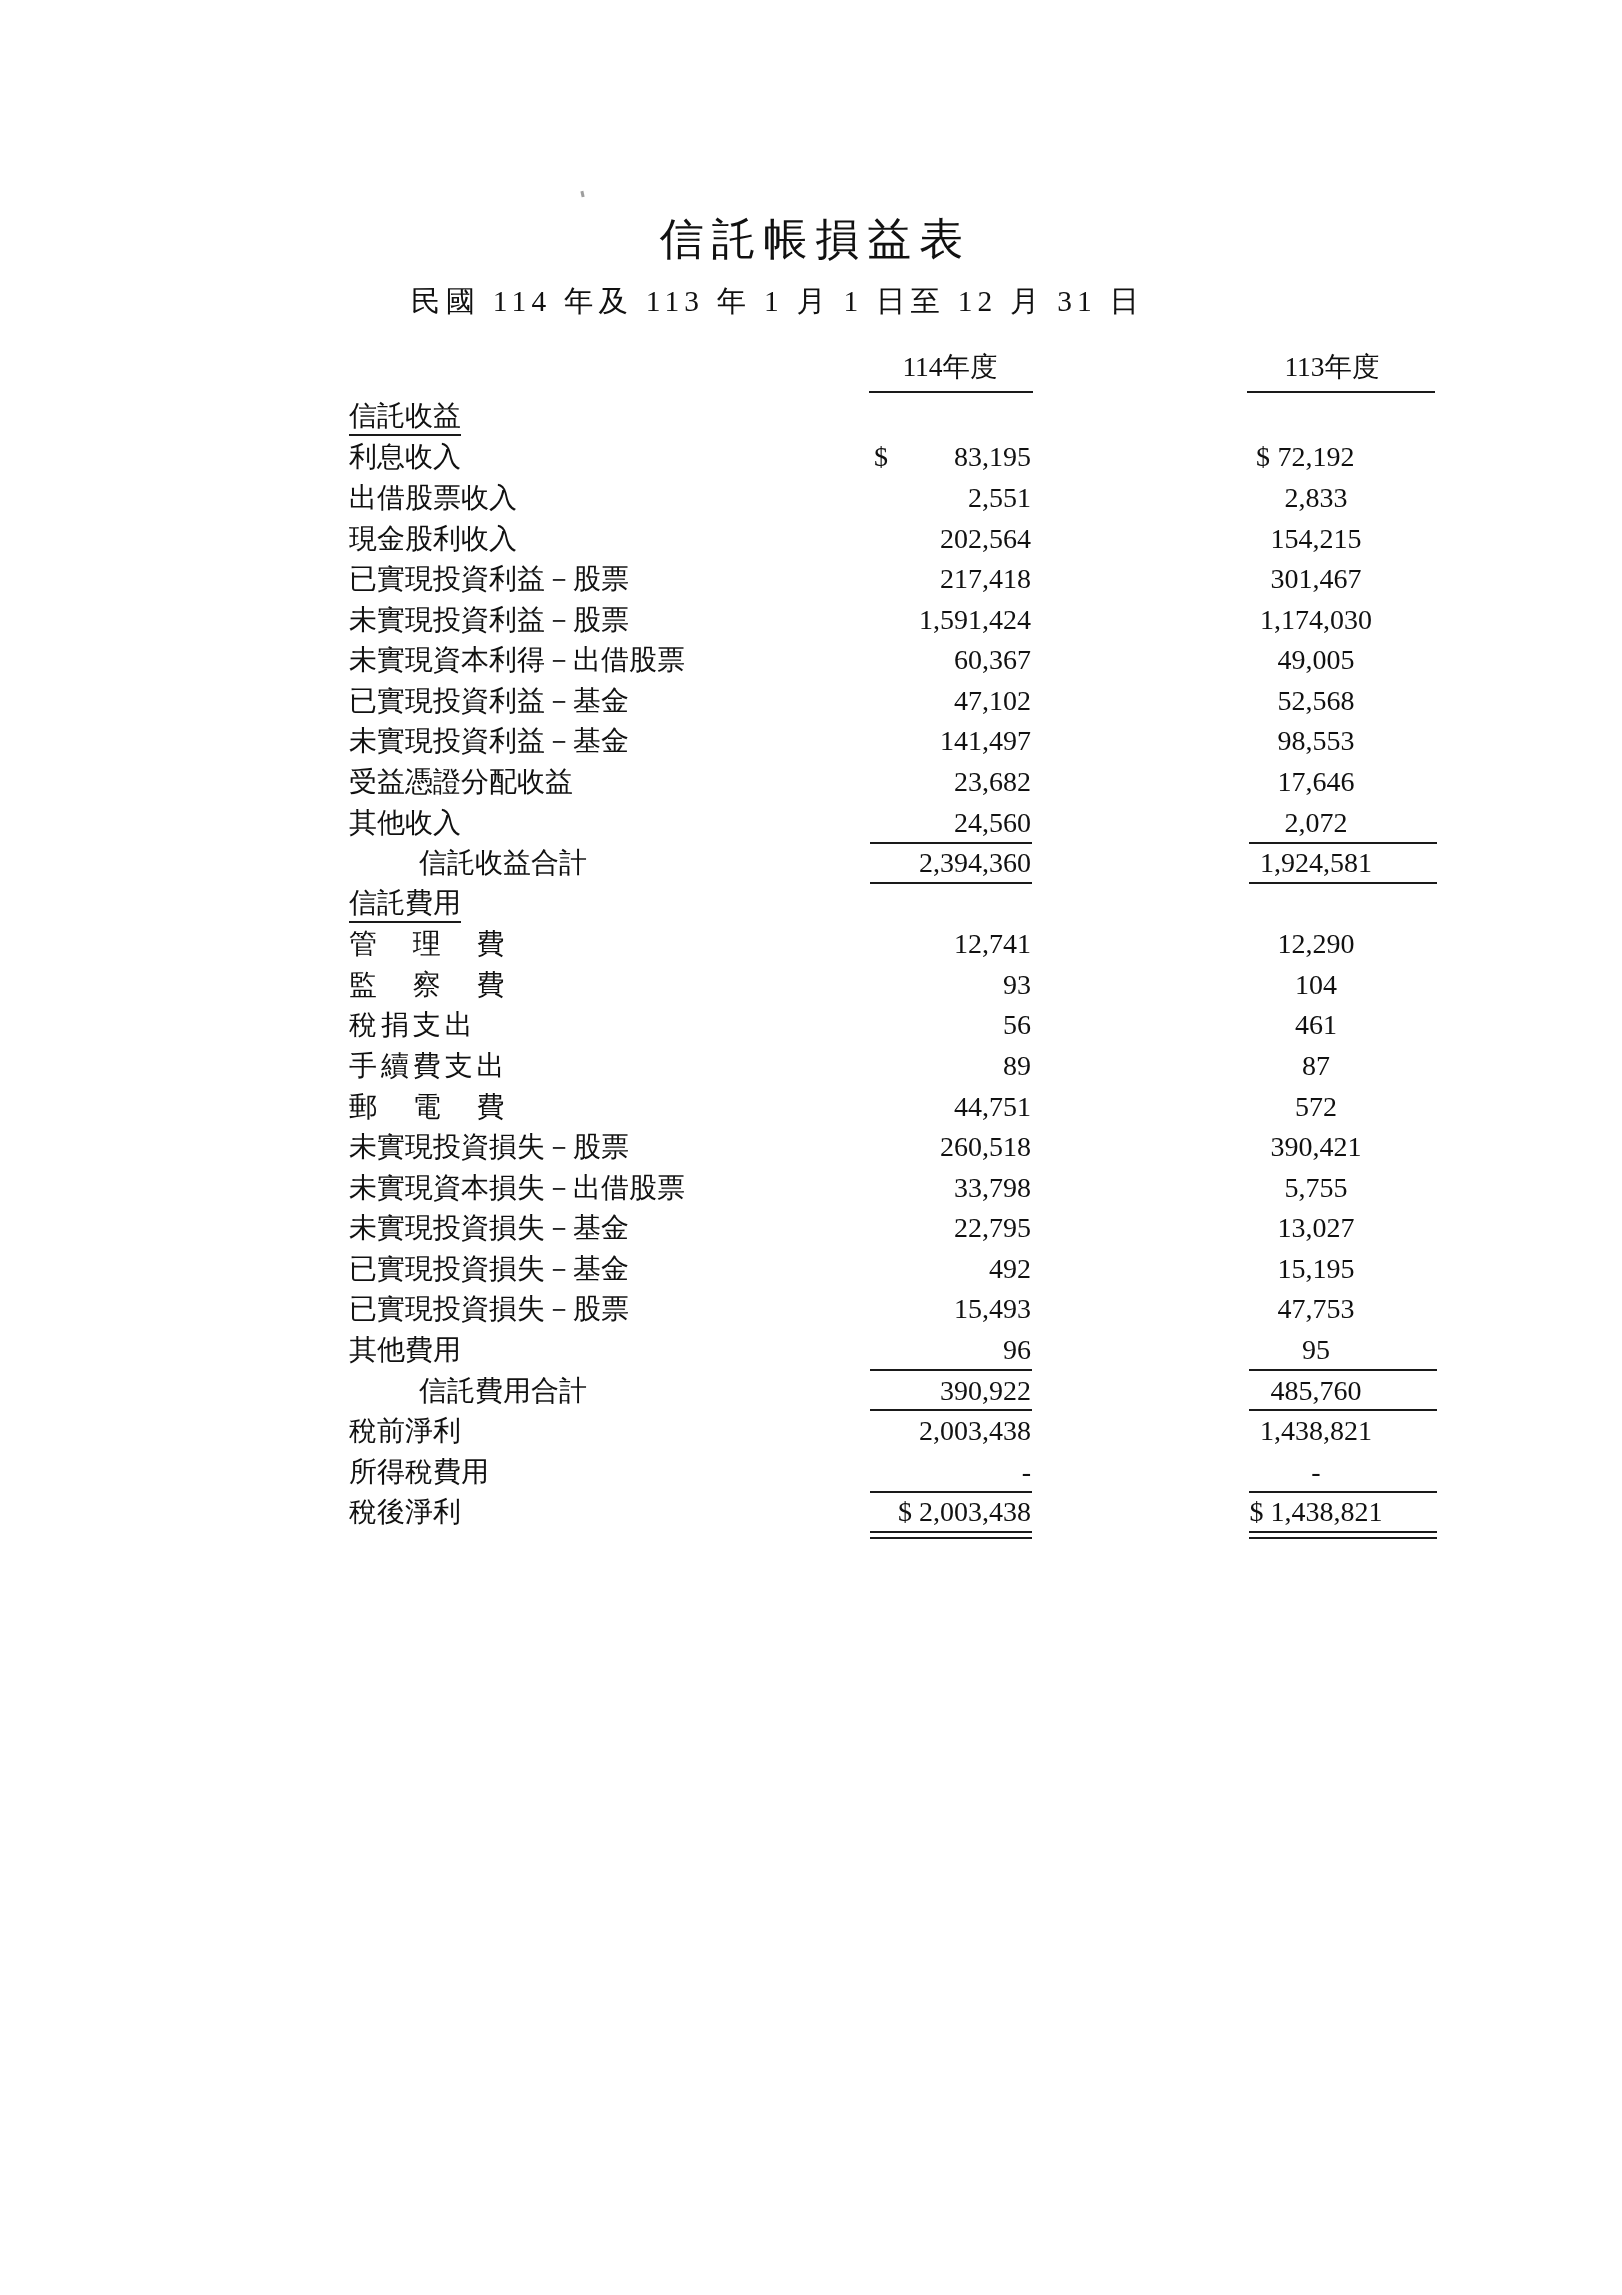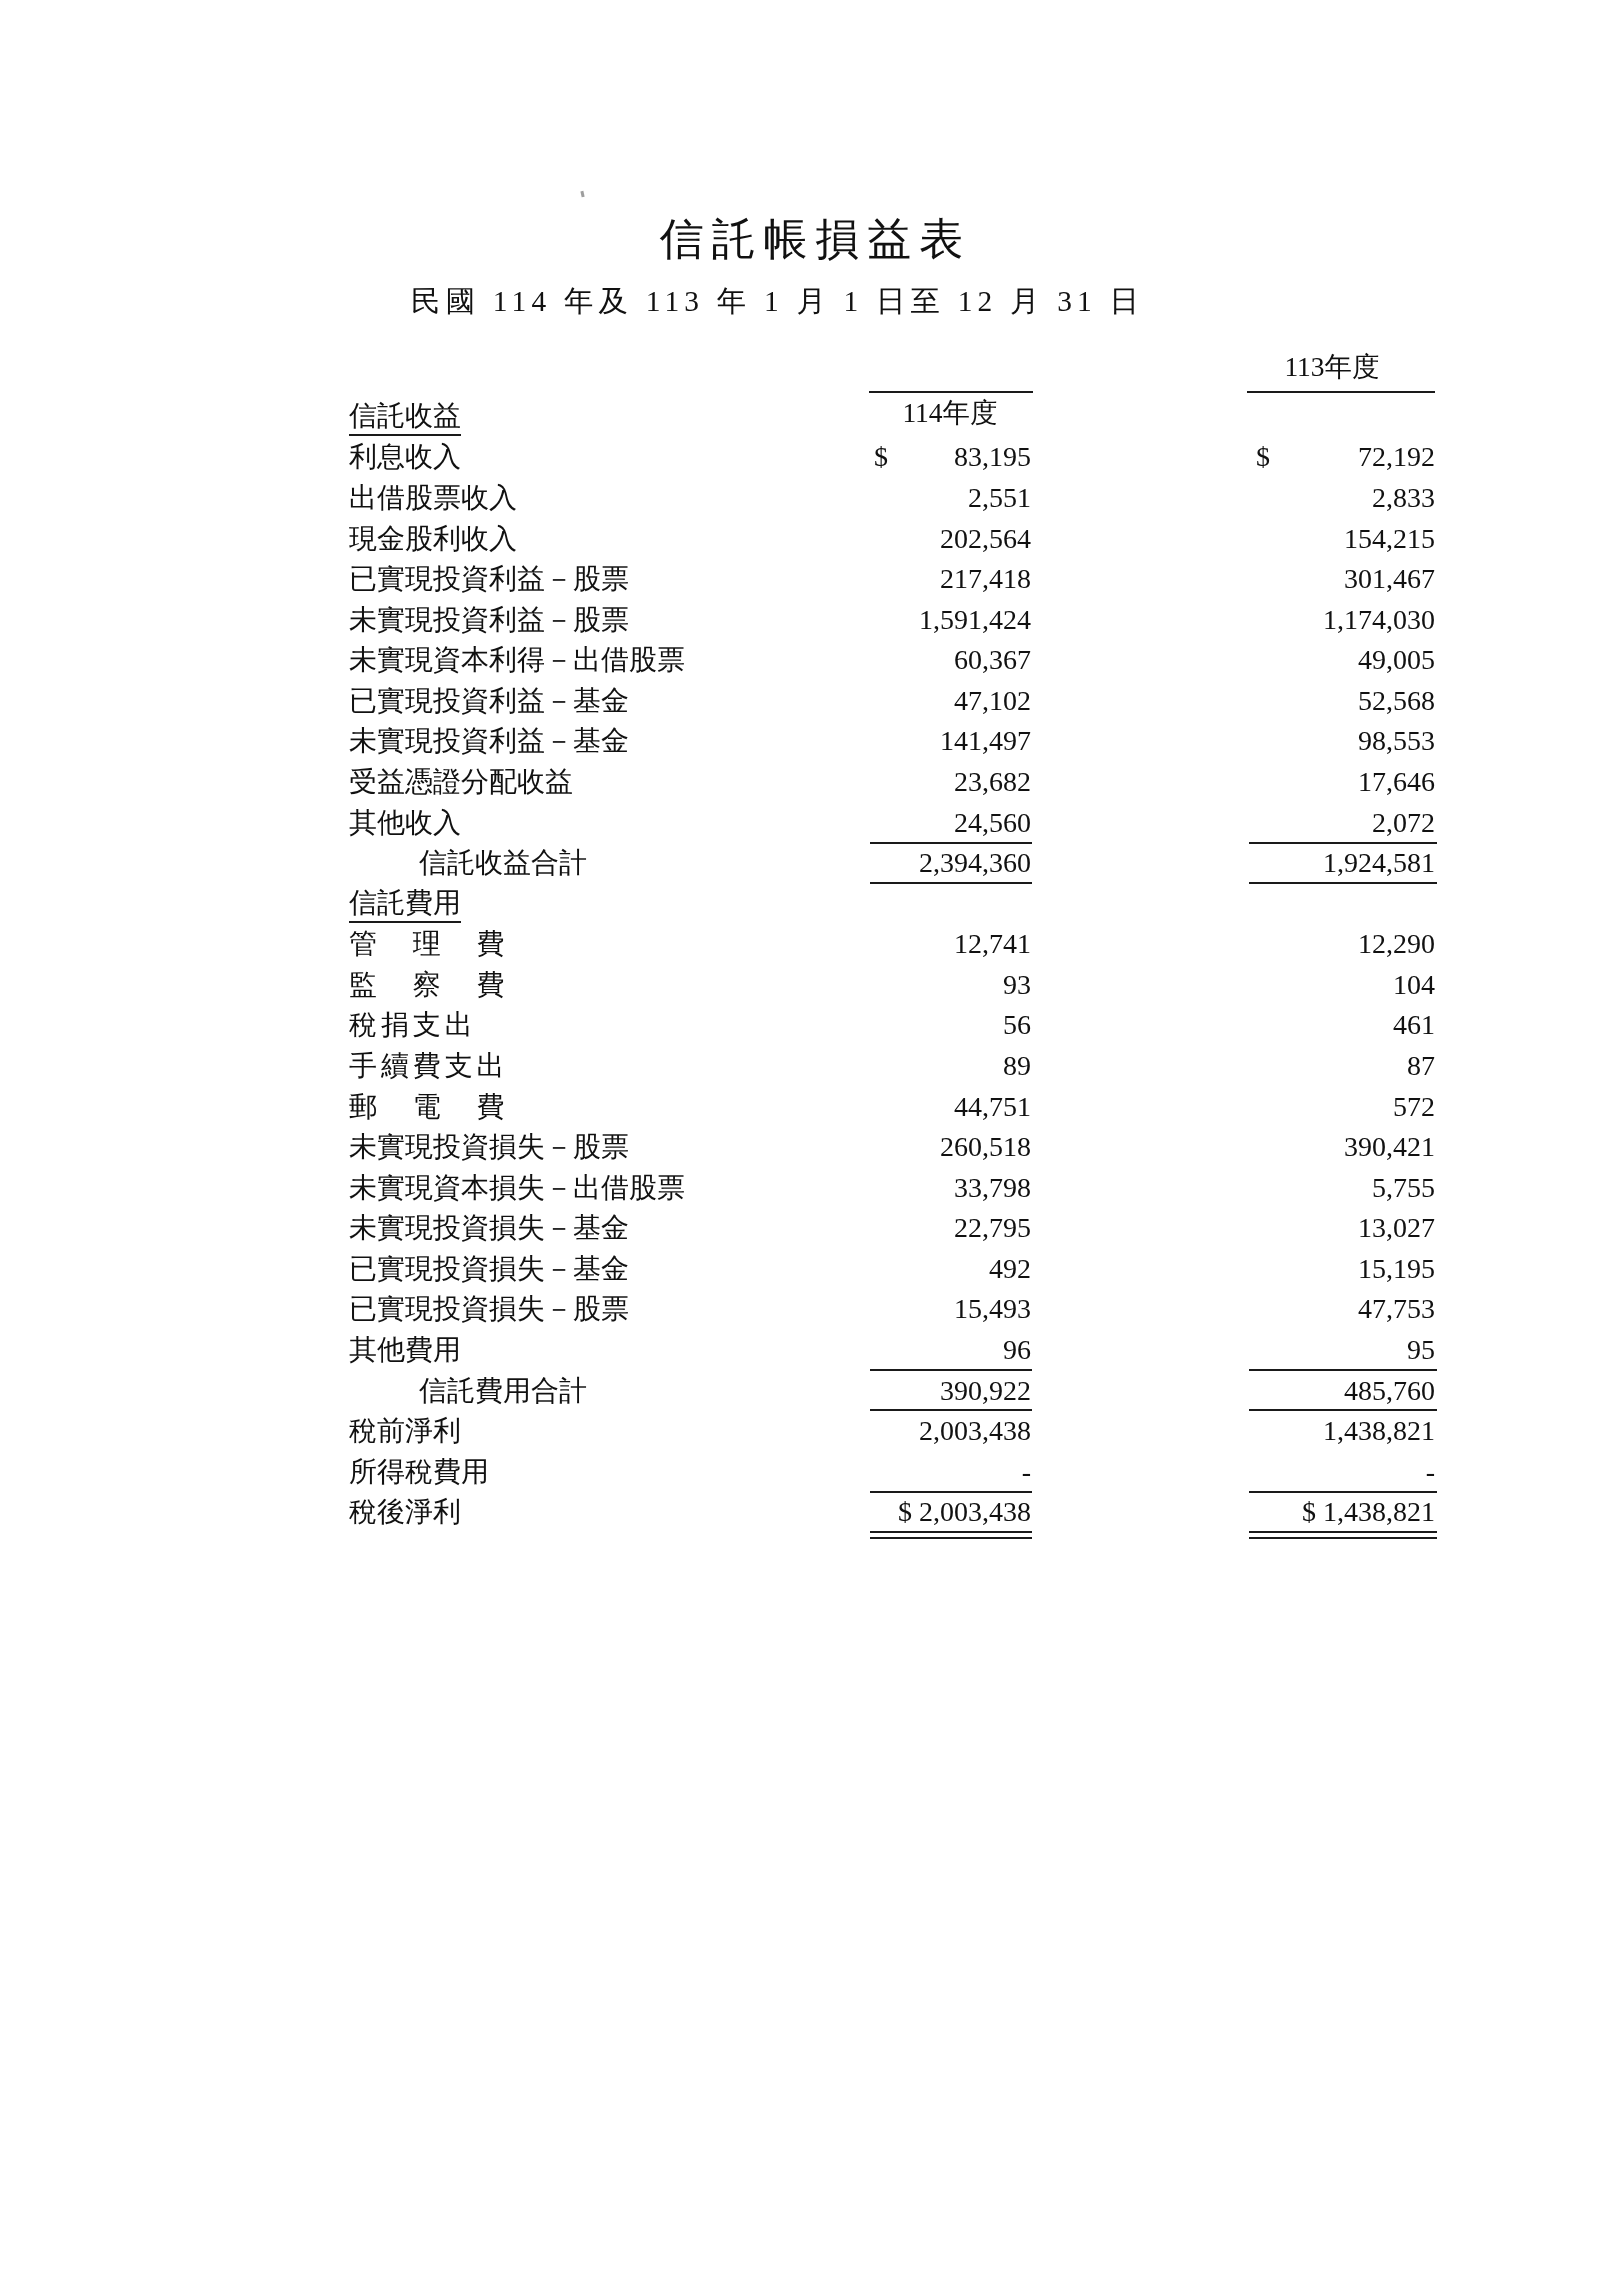--- a/index.html
+++ b/index.html
@@ -62,21 +62,21 @@
     width: 1623px;
     height: 2295px;
   }
 
   .col-head {
     position: absolute;
     font-size: 27.5px;
     text-align: center;
     white-space: nowrap;
   }
-  .col-head.c1 { left: 869px; top: 349px; width: 162px; margin-top: 46px; }
+  .col-head.c1 { left: 869px; top: 349px; width: 162px; }
   .col-head.c2 { left: 1251px; top: 349px; width: 162px; }
 
   .head-rule {
     position: absolute;
     height: 0;
     border-top: 2.6px solid #1a1a1a;
   }
   .head-rule.c1 { left: 869px; top: 391px; width: 164px; }
   .head-rule.c2 { left: 1247px; top: 391px; width: 188px; }
 
@@ -107,21 +107,21 @@
 
   .num {
     position: absolute;
     top: 0;
     font-size: 28px;
     line-height: 38px;
     text-align: right;
     white-space: nowrap;
   }
   .num.c1 { left: 811px; width: 220px; }
-  .num.c2 { left: 1197px; width: 238px; }
+  .num.c2 { left: 1197px; width: 238px; text-align: center; }
 
   .cur {
     position: absolute;
     top: 0;
     font-size: 28px;
     line-height: 38px;
     white-space: nowrap;
   }
   .cur.c1 { left: 874px; }
   .cur.c2 { left: 1256px; }

